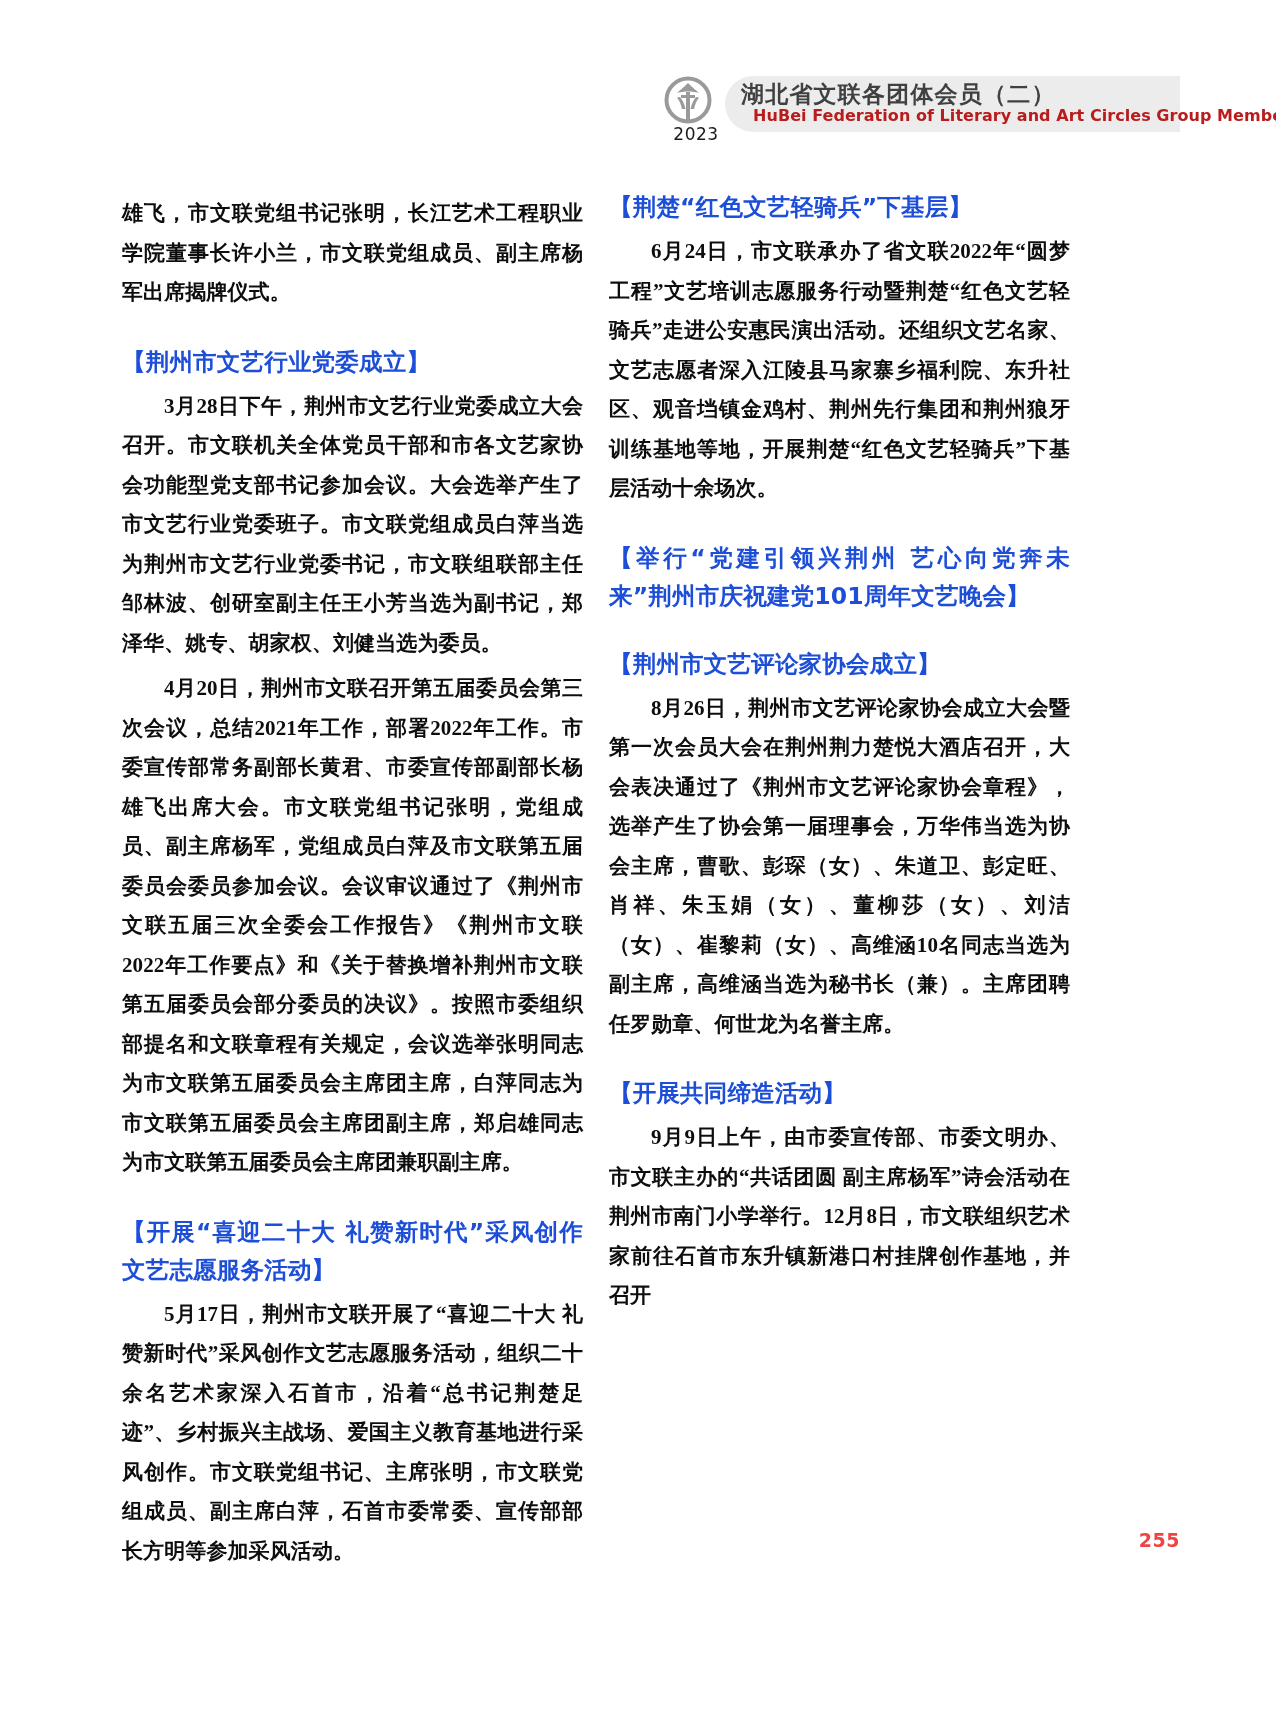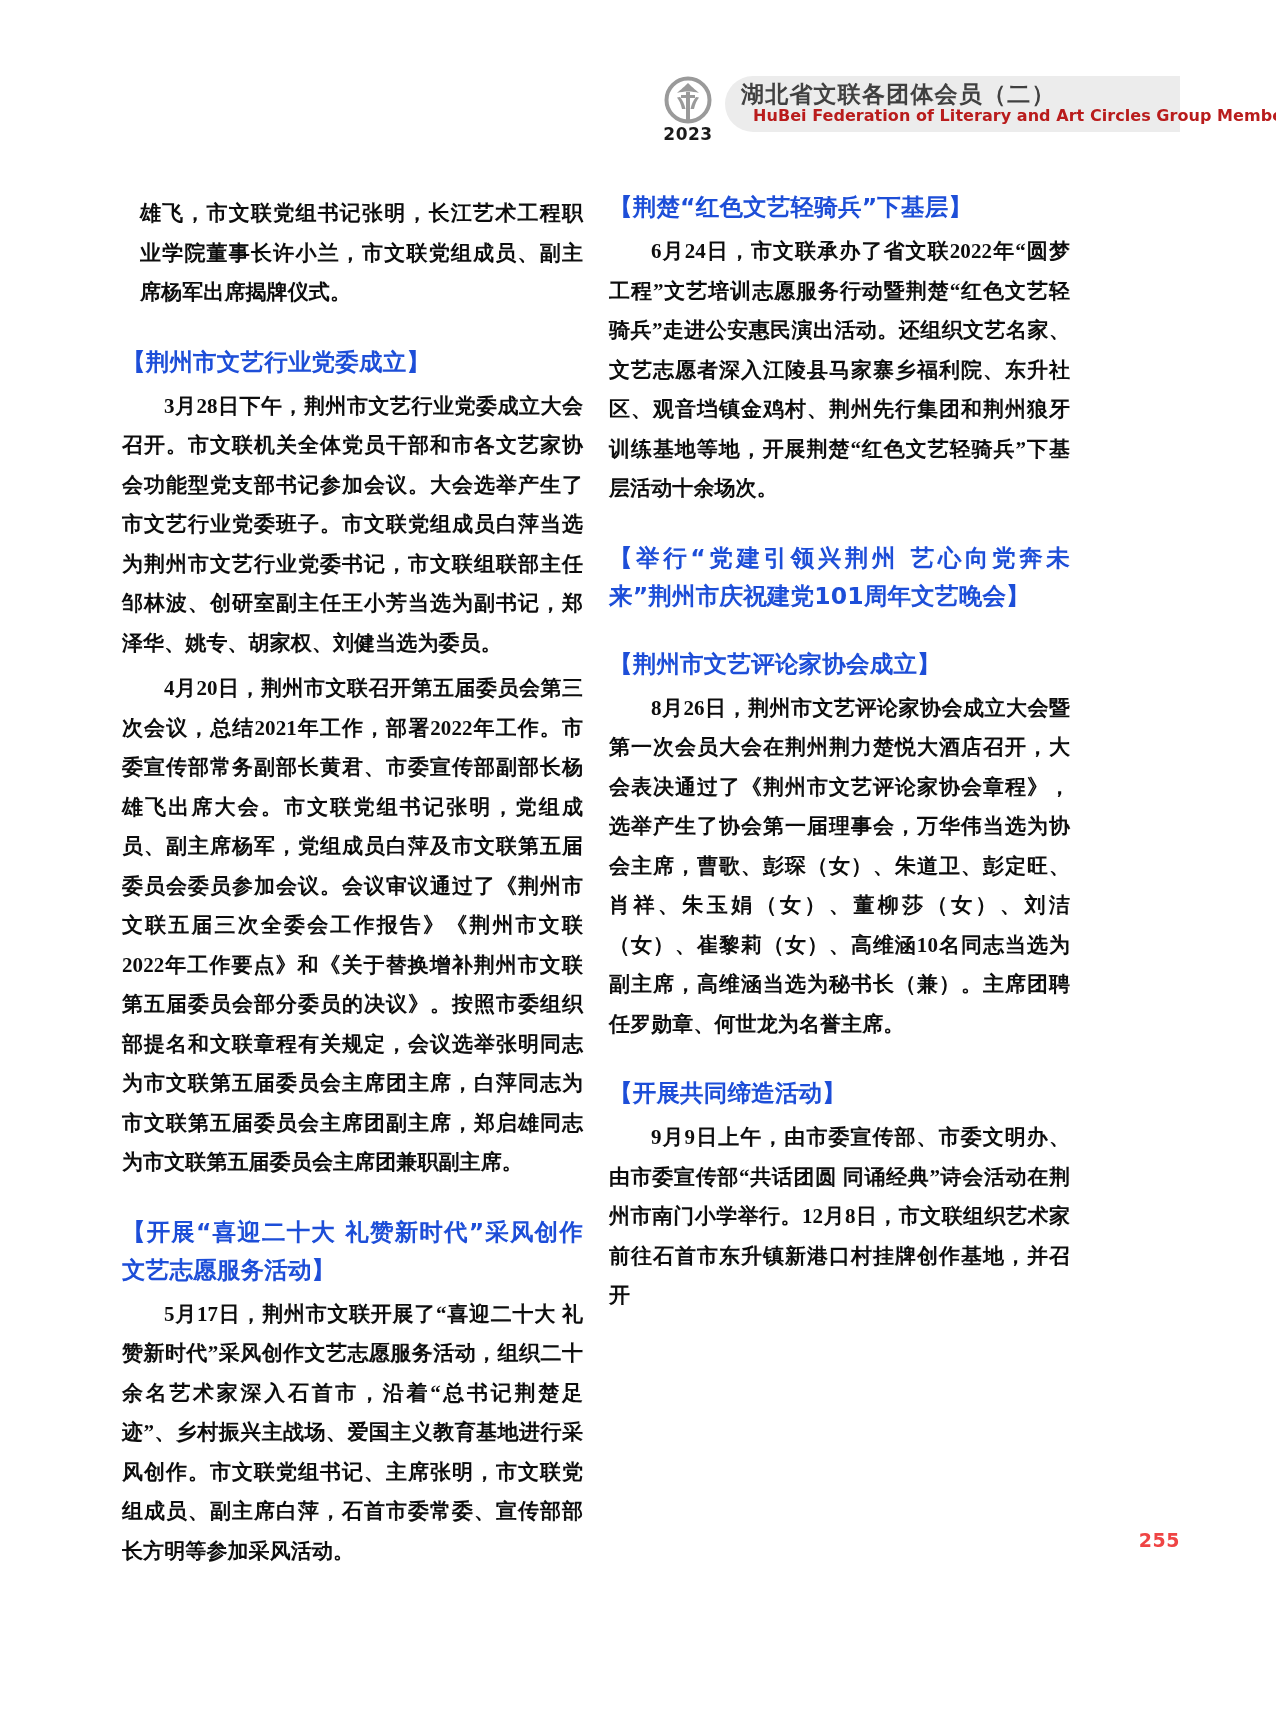--- a/index.html
+++ b/index.html
@@ -28,26 +28,26 @@
   .runhead-logo {
     position: absolute;
     left: 0px;
     top: 0px;
     width: 62px;
     height: 72px;
   }
   .runhead-logo svg { display: block; }
   .runhead-year {
     position: absolute;
-    left: 0px;
+    left: 8px;
     top: 48px;
     width: 62px;
     text-align: center;
     font-family: "DejaVu Sans", sans-serif;
-    font-weight: bold;
+    font-weight: normal;
     font-size: 17px;
     color: #1a1a1a;
     letter-spacing: 0.5px;
   }
   .runhead-band {
     position: absolute;
     left: 68px;
     top: 0px;
     width: 455px;
     height: 56px;
@@ -111,21 +111,21 @@
     font-family: "Liberation Serif", "DejaVu Serif", serif;
     font-weight: bold;
     font-size: 21px;
     line-height: 39.5px;
     color: #0d0d0d;
     text-align: justify;
     text-justify: inter-ideograph;
     text-indent: 2em;
     letter-spacing: 0.1px;
   }
-  p.body.noindent { text-indent: 0; margin-left: 18px; }
+  p.body.noindent { text-indent: 0; }
   p.body.tight { margin-top: 6px; }
 
   .folio {
     position: absolute;
     right: 96px;
     bottom: 168px;
     font-family: "DejaVu Sans", "Liberation Sans", sans-serif;
     font-weight: bold;
     font-size: 19px;
     color: #ef4444;
@@ -171,20 +171,20 @@
     <div class="col col-right">
       <h2 class="sec first">【荆楚“红色文艺轻骑兵”下基层】</h2>
       <p class="body tight">6月24日，市文联承办了省文联2022年“圆梦工程”文艺培训志愿服务行动暨荆楚“红色文艺轻骑兵”走进公安惠民演出活动。还组织文艺名家、文艺志愿者深入江陵县马家寨乡福利院、东升社区、观音垱镇金鸡村、荆州先行集团和荆州狼牙训练基地等地，开展荆楚“红色文艺轻骑兵”下基层活动十余场次。</p>
 
       <h2 class="sec gap">【举行“党建引领兴荆州 艺心向党奔未来”荆州市庆祝建党101周年文艺晚会】</h2>
 
       <h2 class="sec gap">【荆州市文艺评论家协会成立】</h2>
       <p class="body tight">8月26日，荆州市文艺评论家协会成立大会暨第一次会员大会在荆州荆力楚悦大酒店召开，大会表决通过了《荆州市文艺评论家协会章程》，选举产生了协会第一届理事会，万华伟当选为协会主席，曹歌、彭琛（女）、朱道卫、彭定旺、肖祥、朱玉娟（女）、董柳莎（女）、刘洁（女）、崔黎莉（女）、高维涵10名同志当选为副主席，高维涵当选为秘书长（兼）。主席团聘任罗勋章、何世龙为名誉主席。</p>
 
       <h2 class="sec gap">【开展共同缔造活动】</h2>
-      <p class="body tight">9月9日上午，由市委宣传部、市委文明办、由市委宣传部“共话团圆 同诵经典”诗会活动在荆州市南门小学举行。12月8日，市文联组织艺术家前往石首市东升镇新港口村挂牌创作基地，并召开</p>
+      <p class="body tight">9月9日上午，由市委宣传部、市委文明办、市文联主办的“共话团圆 副主席杨军”诗会活动在荆州市南门小学举行。12月8日，市文联组织艺术家前往石首市东升镇新港口村挂牌创作基地，并召开</p>
     </div>
 
   </div>
 
   <div class="folio">255</div>
 
 </div>
 
 </body></html>

